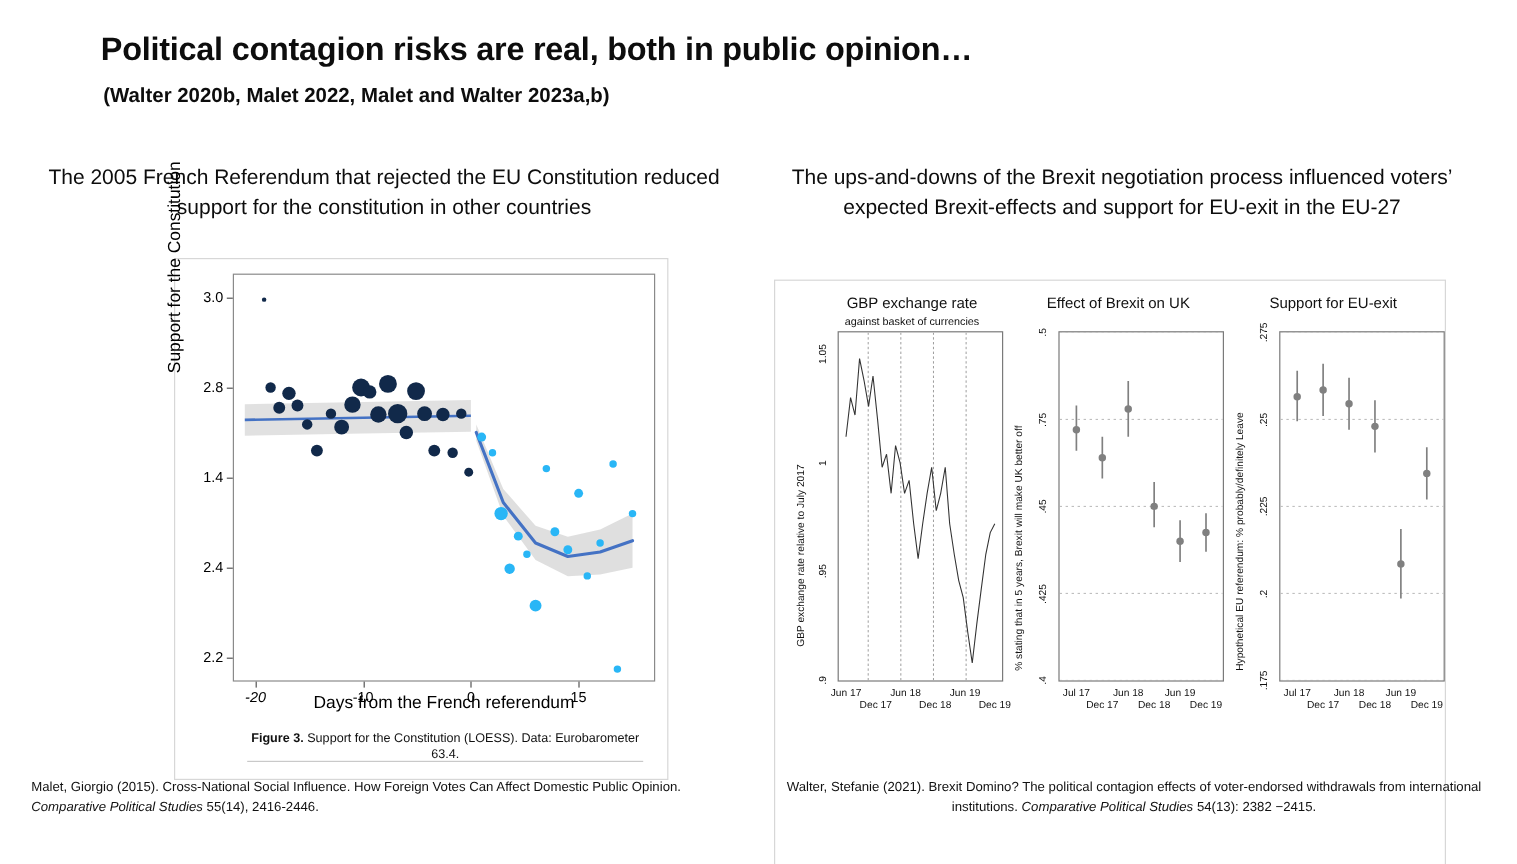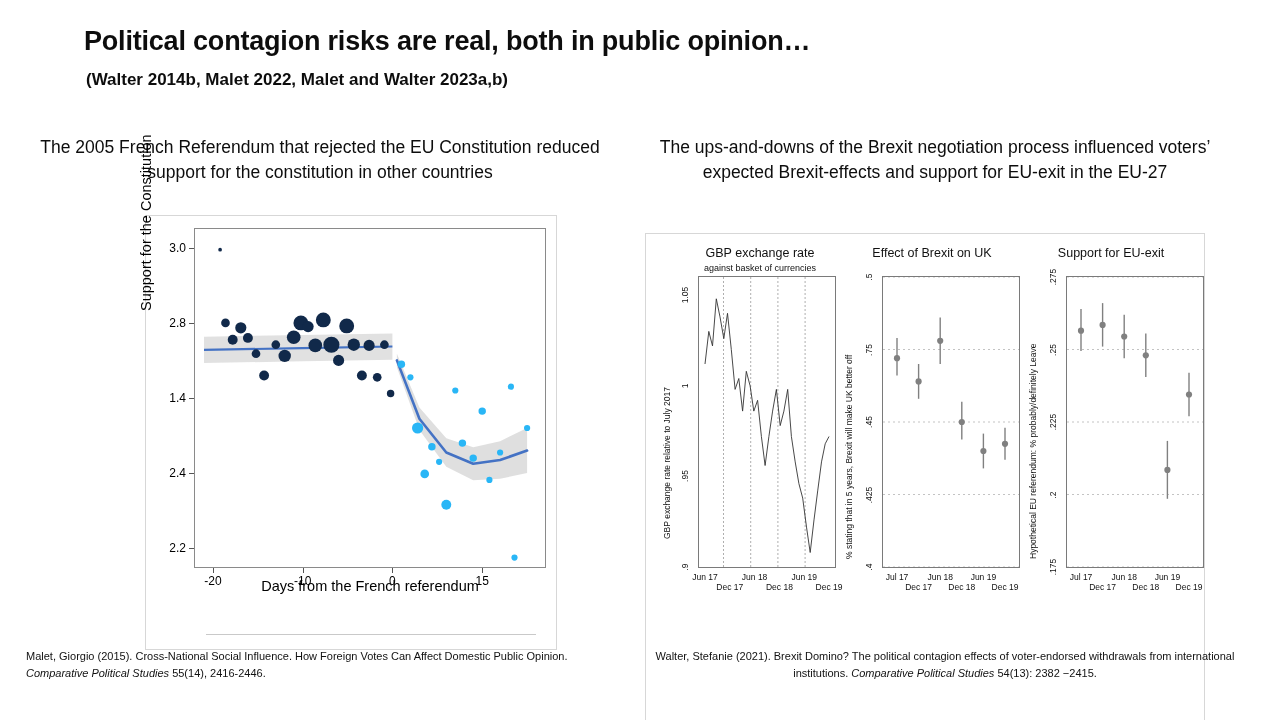--- a/index.html
+++ b/index.html
@@ -197,21 +197,21 @@
     text-align: center;
   }
   .src-it { font-style: italic; }
 </style>
 </head>
 <body>
 
 <div class="slide">
 
   <div class="title">Political contagion risks are real, both in public opinion…</div>
-  <div class="subtitle">(Walter 2014b, Malet 2022, Malet and Walter 2023a,b)</div>
+  <div class="subtitle">(Walter 2020b, Malet 2022, Malet and Walter 2023a,b)</div>
 
   <div class="panel-heading" id="left-heading">The 2005 French Referendum that rejected the  EU Constitution reduced support for the constitution  in other countries</div>
 
   <div class="panel-heading" id="right-heading">The ups-and-downs of the Brexit negotiation process influenced voters’ expected Brexit-effects and support for EU-exit in the EU-27</div>
 
   <div class="figure-box" id="left-figure">
 
     <div class="axis-label-y">Support for the Constitution</div>
 
     <div id="left-plot-frame">
@@ -266,32 +266,35 @@
         <div style="position:absolute;left:40px;top:332.2222222222221px;transform:translate(-100%,-50%);font-size:12px;">2.2</div>
         <div style="position:absolute;left:43px;top:332.2222222222221px;width:5px;height:1px;background:#555;"></div>
         <div style="position:absolute;left:40px;top:257.1111111111111px;transform:translate(-100%,-50%);font-size:12px;">2.4</div>
         <div style="position:absolute;left:43px;top:257.1111111111111px;width:5px;height:1px;background:#555;"></div>
         <div style="position:absolute;left:40px;top:181.99999999999991px;transform:translate(-100%,-50%);font-size:12px;">1.4</div>
         <div style="position:absolute;left:43px;top:181.99999999999991px;width:5px;height:1px;background:#555;"></div>
         <div style="position:absolute;left:40px;top:106.88888888888889px;transform:translate(-100%,-50%);font-size:12px;">2.8</div>
         <div style="position:absolute;left:43px;top:106.88888888888889px;width:5px;height:1px;background:#555;"></div>
         <div style="position:absolute;left:40px;top:31.777777777777715px;transform:translate(-100%,-50%);font-size:12px;">3.0</div>
         <div style="position:absolute;left:43px;top:31.777777777777715px;width:5px;height:1px;background:#555;"></div>
-        <div style="position:absolute;left:66.94871794871796px;top:358px;transform:translateX(-50%);font-size:12px;">-20</div>
+        <div style="position:absolute;left:66.94871794871796px;top:358px;transform:translateX(-50%);font-size:12px;font-style:italic;">-20</div>
         <div style="position:absolute;left:66.94871794871796px;top:352px;width:1px;height:5px;background:#555;"></div>
         <div style="position:absolute;left:156.69230769230768px;top:358px;transform:translateX(-50%);font-size:12px;">-10</div>
         <div style="position:absolute;left:156.69230769230768px;top:352px;width:1px;height:5px;background:#555;"></div>
         <div style="position:absolute;left:246.43589743589743px;top:358px;transform:translateX(-50%);font-size:12px;">0</div>
         <div style="position:absolute;left:246.43589743589743px;top:352px;width:1px;height:5px;background:#555;"></div>
         <div style="position:absolute;left:336.1794871794872px;top:358px;transform:translateX(-50%);font-size:12px;">15</div>
         <div style="position:absolute;left:336.1794871794872px;top:352px;width:1px;height:5px;background:#555;"></div>
       </div>
 
     <div class="axis-label-x">Days from the French referendum</div>
 
+    <div class="fig-caption" id="left-caption">
+      <b>Figure 3.</b><span> Support for the Constitution (LOESS). Data: Eurobarometer 63.4.</span>
+    </div>
     <div class="caption-rule"></div>
   </div>
 
   <div class="figure-box" id="right-figure">
 
     <div class="sub-title" style="left:14px; top:12px; width:200px;">GBP exchange rate</div>
     <div class="sub-subtitle" style="left:14px; top:29px; width:200px;">against basket of currencies</div>
     <div class="sub-title" style="left:196px; top:12px; width:180px;">Effect of Brexit on UK</div>
     <div class="sub-title" style="left:380px; top:12px; width:170px;">Support for EU-exit</div>
 

